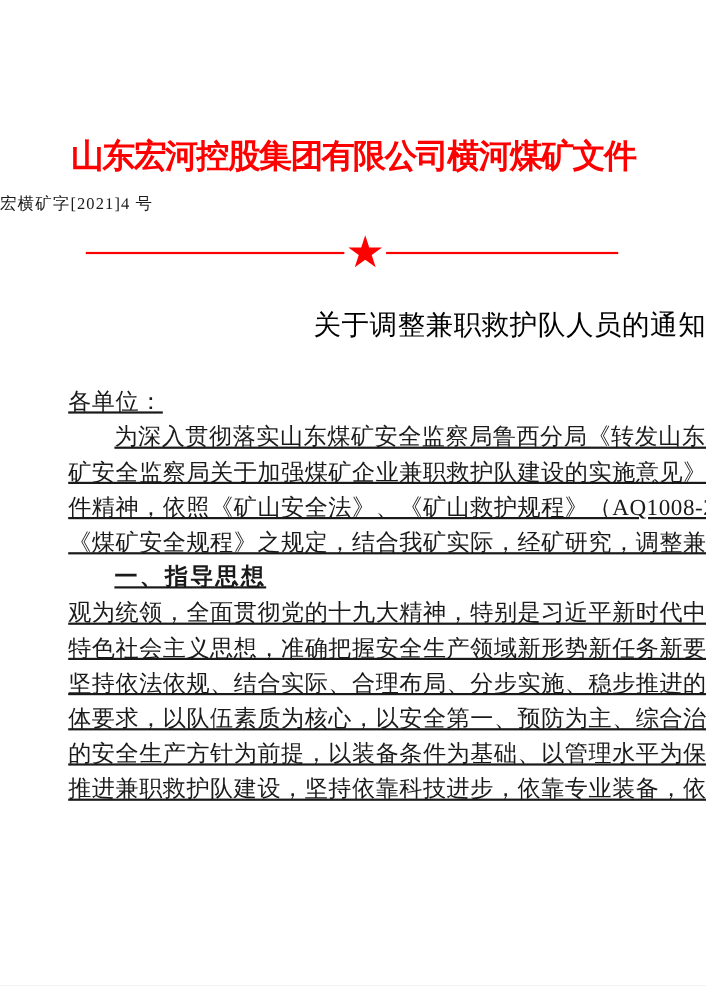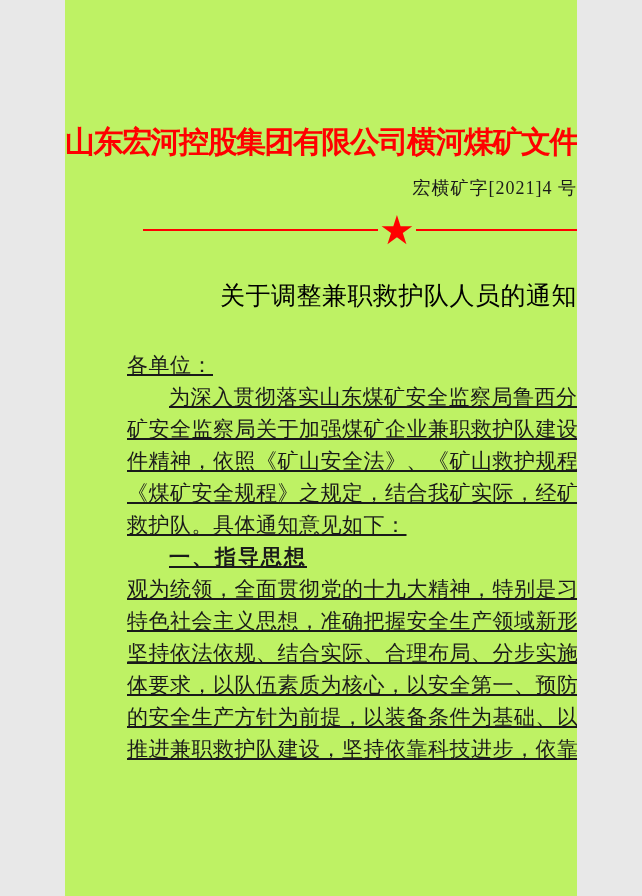--- a/index.html
+++ b/index.html
@@ -1,22 +1,22 @@
 <!DOCTYPE html>
 <html><head>
 <meta charset="utf-8">
 <style>
   * { margin: 0; padding: 0; box-sizing: border-box; }
   html, body { background: #e8e8e8; }
   .page {
     position: relative;
-    width: 512px;
+    width: 642px;
     height: 896px;
     margin: 0 auto;
-    background: #bef264;
+    background: #ffffff;
     overflow: hidden;
     font-family: "Liberation Serif", "DejaVu Serif", serif;
     color: #000000;
   }
   .org-title {
     position: absolute;
     top: 122px;
     left: 0;
     width: 100%;
     text-align: center;
@@ -25,22 +25,22 @@
     font-size: 30px;
     letter-spacing: -1.5px;
     color: #ff0000;
     white-space: nowrap;
   }
   .doc-number {
     position: absolute;
     top: 176px;
     left: 0;
     width: 100%;
-    text-align: right;
-    font-size: 18px;
+    text-align: left;
+    font-size: 15px;
     letter-spacing: 1px;
     color: #1a1a1a;
   }
   .divider {
     position: absolute;
     top: 211px;
     left: 78px;
     width: 484px;
     height: 38px;
     display: flex;
@@ -115,21 +115,20 @@
 
   <div class="doc-title">关于调整兼职救护队人员的通知</div>
 
   <div class="body-text">
     <div class="line">各单位：</div>
 
     <div class="line indent">为深入贯彻落实山东煤矿安全监察局鲁西分局《转发山东煤</div>
     <div class="line">矿安全监察局关于加强煤矿企业兼职救护队建设的实施意见》文</div>
     <div class="line">件精神，依照《矿山安全法》、《矿山救护规程》（AQ1008-2007）、</div>
     <div class="line">《煤矿安全规程》之规定，结合我矿实际，经矿研究，调整兼职</div>
-    <div class="line">救护队。具体通知意见如下：</div>
 
     <div class="line indent heading">一、指导思想</div>
 
     <div class="line">观为统领，全面贯彻党的十九大精神，特别是习近平新时代中国</div>
     <div class="line">特色社会主义思想，准确把握安全生产领域新形势新任务新要求，</div>
     <div class="line">坚持依法依规、结合实际、合理布局、分步实施、稳步推进的总</div>
     <div class="line">体要求，以队伍素质为核心，以安全第一、预防为主、综合治理</div>
     <div class="line">的安全生产方针为前提，以装备条件为基础、以管理水平为保障</div>
     <div class="line">推进兼职救护队建设，坚持依靠科技进步，依靠专业装备，依靠</div>
   </div>

